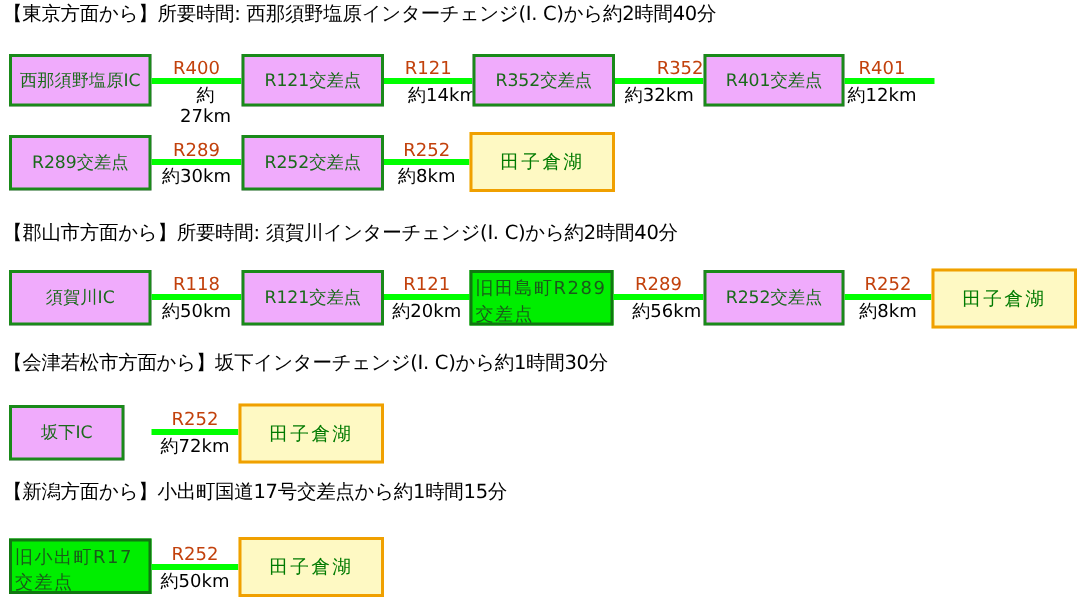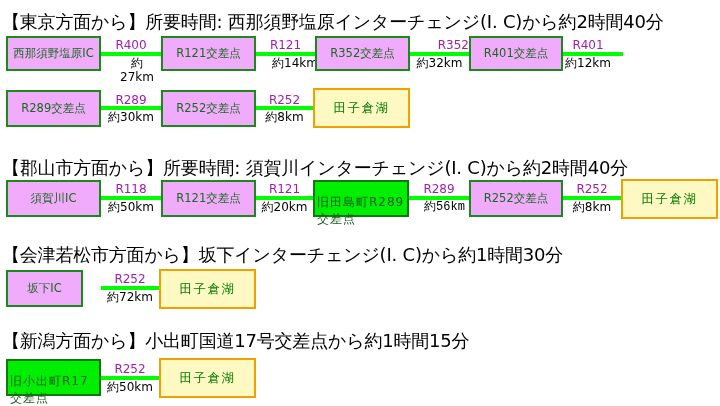--- a/index.html
+++ b/index.html
@@ -1,26 +1,26 @@
 <!DOCTYPE html>
 <html><head>
 <meta charset="utf-8">
 <style>
   html, body { margin:0; padding:0; background:#ffffff; }
   body { width:720px; height:406px; position:relative; overflow:hidden;
          font-family:"DejaVu Sans", "Liberation Sans", sans-serif; color:#000; }
-  .heading { position:absolute; left:2px; font-size:18px; line-height:16px; white-space:nowrap; letter-spacing:-0.2px;margin-top:12px; }
+  .heading { position:absolute; left:2px; font-size:13px; line-height:16px; white-space:nowrap; letter-spacing:-0.2px; }
   .box { position:absolute; box-sizing:border-box; display:flex; align-items:center; justify-content:center;
          font-size:11.5px; white-space:nowrap; }
   .box.light { background:#f0abfc; border:2px solid #1a8a1a; color:#1a6a1a; }
   .box.dark  { background:#00ee00; border:2px solid #117711; color:#1a5a1a; justify-content:flex-start; align-items:flex-start;
-               white-space:normal; line-height:17px; font-size:12px; padding:12px 2px; letter-spacing:1px; }
+               white-space:normal; line-height:17px; font-size:12px; padding:2px 2px; letter-spacing:1px; }
   .box.dest  { background:#fef9c3; border:2px solid #f0a000; color:#007a00; font-size:12.5px; letter-spacing:1.5px; }
   .line { position:absolute; height:4px; background:#00ff00; }
-  .road { position:absolute; font-size:12px; color:#a21caf; text-align:center; line-height:14px; }
+  .road { position:absolute; font-size:12px; color:#c2410c; text-align:center; line-height:14px; }
   .dist { position:absolute; font-size:12px; color:#000; text-align:center; line-height:14px; }
 </style>
 </head>
 <body>
 
 <div class="heading" style="top:2px;">【東京方面から】所要時間: 西那須野塩原インターチェンジ(I. C)から約2時間40分</div>
 
 <div class="box light" style="left:6px;top:36px;width:95px;height:35px;">西那須野塩原IC</div>
 <div class="line" style="left:101px;top:52px;width:60px;"></div>
 <div class="road" style="left:101px;top:38px;width:60px;">R400</div>
@@ -61,21 +61,21 @@
 <div class="dist" style="left:101px;top:200px;width:60px;">約50km</div>
 
 <div class="box light" style="left:161px;top:180px;width:95px;height:37px;">R121交差点</div>
 <div class="line" style="left:256px;top:196px;width:57px;"></div>
 <div class="road" style="left:256px;top:182px;width:57px;">R121</div>
 <div class="dist" style="left:256px;top:200px;width:57px;">約20km</div>
 
 <div class="box dark" style="left:313px;top:180px;width:96px;height:37px;">旧田島町R289交差点</div>
 <div class="line" style="left:409px;top:196px;width:60px;"></div>
 <div class="road" style="left:409px;top:182px;width:60px;">R289</div>
-<div class="dist" style="left:409px;top:200px;width:71px;font-family:Liberation Mono, monospace;">約56km</div>
+<div class="dist" style="left:409px;top:200px;width:71px;">約56km</div>
 
 <div class="box light" style="left:469px;top:180px;width:94px;height:37px;">R252交差点</div>
 <div class="line" style="left:563px;top:196px;width:58px;"></div>
 <div class="road" style="left:563px;top:182px;width:58px;">R252</div>
 <div class="dist" style="left:563px;top:200px;width:58px;">約8km</div>
 
 <div class="box dest" style="left:621px;top:179px;width:97px;height:40px;">田子倉湖</div>
 
 <div class="heading" style="top:235px;">【会津若松市方面から】坂下インターチェンジ(I. C)から約1時間30分</div>
 

